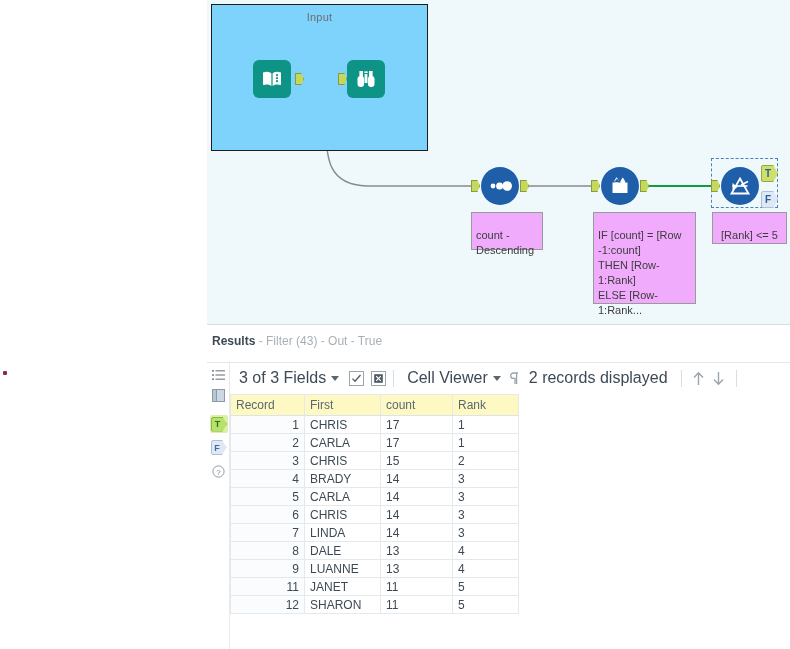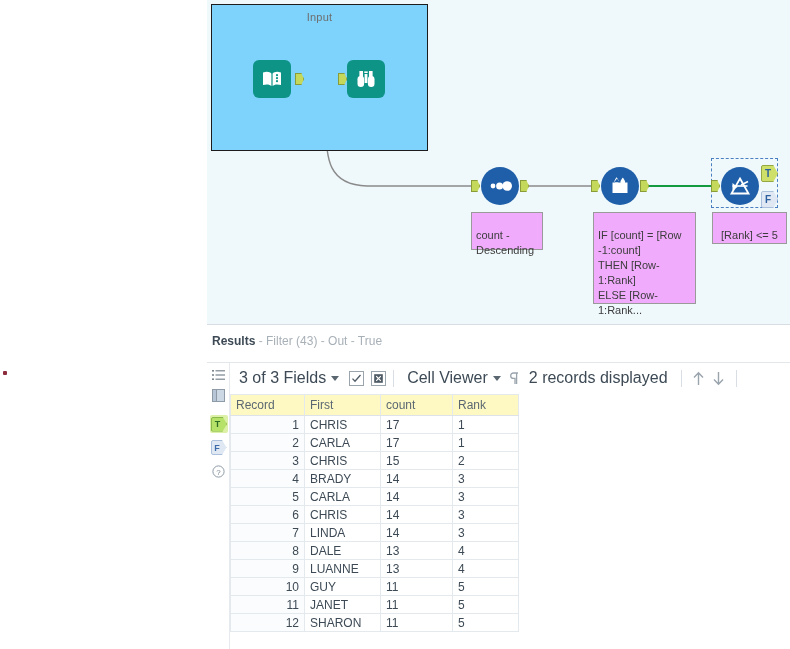--- a/index.html
+++ b/index.html
@@ -483,26 +483,20 @@
           <td>13</td>
           <td>4</td>
         </tr>
         <tr>
           <td class="num">9</td>
           <td>LUANNE</td>
           <td>13</td>
           <td>4</td>
         </tr>
         <tr>
-          <td class="num">10</td>
-          <td>GUY</td>
-          <td>11</td>
-          <td>5</td>
-        </tr>
-        <tr>
           <td class="num">11</td>
           <td>JANET</td>
           <td>11</td>
           <td>5</td>
         </tr>
         <tr>
           <td class="num">12</td>
           <td>SHARON</td>
           <td>11</td>
           <td>5</td>

